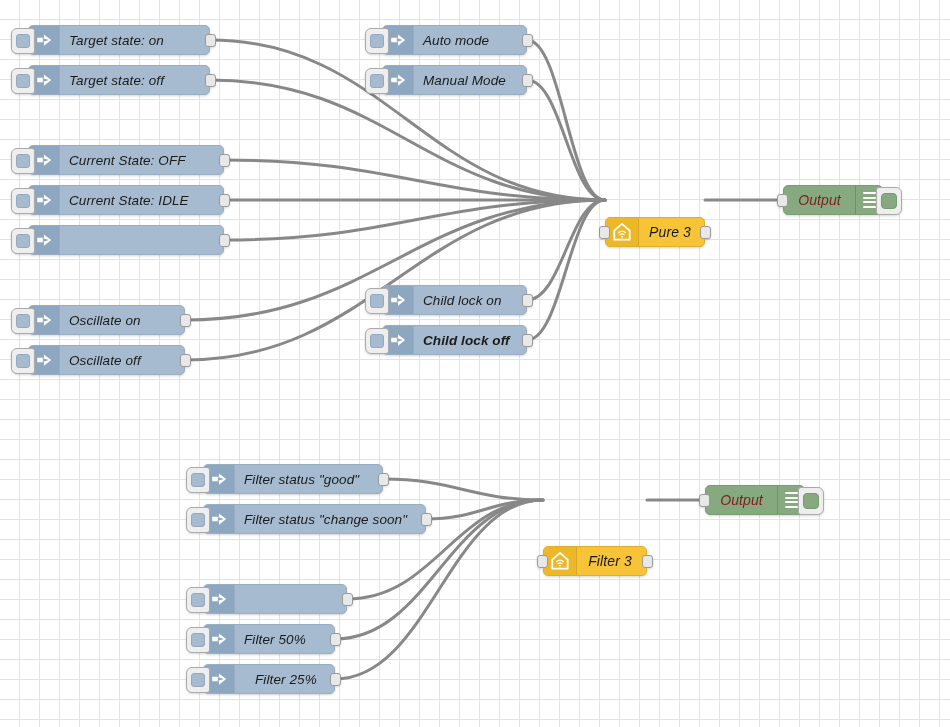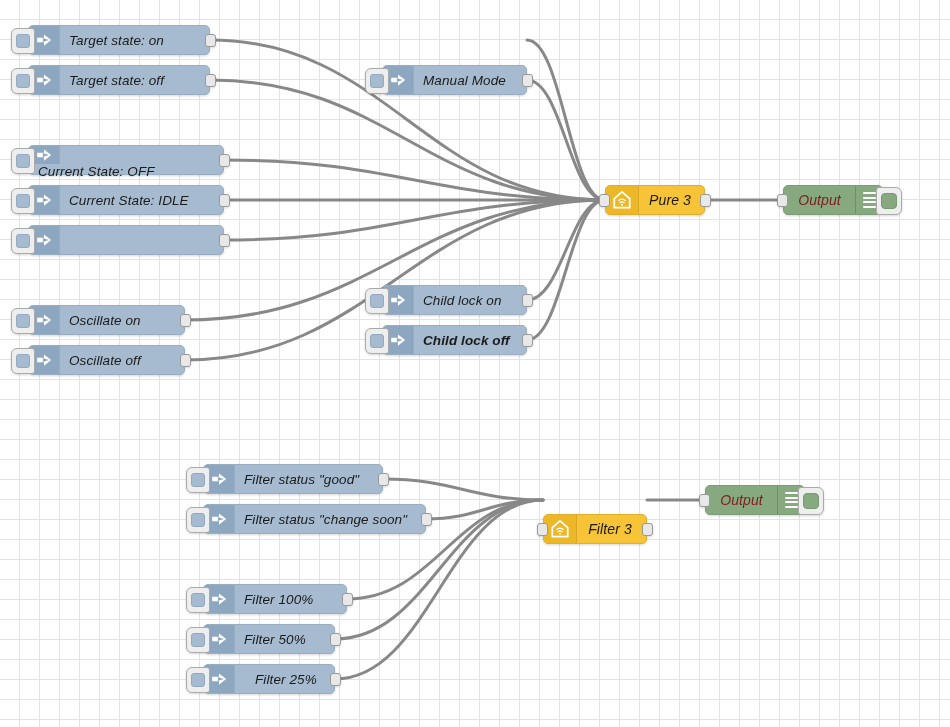--- a/index.html
+++ b/index.html
@@ -103,20 +103,21 @@
     border-radius: 3px;
     background: #a6bbcf;
     border: 1px solid #93a9bf;
     box-sizing: border-box;
   }
 
   
   .node.hanode {
     background: #f7c337;
     border-color: #dfae2d;
+    margin-top: 32px;
   }
   .ha-icon {
     width: 32px;
     background: #edb828;
     border-right: 1px solid #d8a726;
     border-radius: 4px 0 0 4px;
     display: flex;
     align-items: center;
     justify-content: center;
   }
@@ -237,21 +238,21 @@
         </div>
         <div class="inject-icon">
           <svg width="18" height="18" viewBox="0 0 24 24" aria-hidden="true">
             <path fill="#ffffff" d="M3 9 h9 V4.5 L21.5 12 L12 19.5 V15 H3 V12.6 H10.2 V14.6 L18.4 12 L10.2 9.4 V11.4 H3 Z"></path>
             <path fill="#ffffff" d="M3 10.6 h7.6 v2.8 H3 Z"></path>
           </svg>
         </div>
         <div class="node-label">Target state: off</div>
         <div class="port out"></div>
       </div>
-      <div class="node inject" style="left: 28px; top: 145px; width: 196px; flex-direction: column;">
+      <div class="node inject" style="left: 28px; top: 145px; width: 196px;">
         <div class="inject-btn">
           <i></i>
         </div>
         <div class="inject-icon">
           <svg width="18" height="18" viewBox="0 0 24 24" aria-hidden="true">
             <path fill="#ffffff" d="M3 9 h9 V4.5 L21.5 12 L12 19.5 V15 H3 V12.6 H10.2 V14.6 L18.4 12 L10.2 9.4 V11.4 H3 Z"></path>
             <path fill="#ffffff" d="M3 10.6 h7.6 v2.8 H3 Z"></path>
           </svg>
         </div>
         <div class="node-label">Current State: OFF</div>
@@ -301,20 +302,33 @@
         </div>
         <div class="inject-icon">
           <svg width="18" height="18" viewBox="0 0 24 24" aria-hidden="true">
             <path fill="#ffffff" d="M3 9 h9 V4.5 L21.5 12 L12 19.5 V15 H3 V12.6 H10.2 V14.6 L18.4 12 L10.2 9.4 V11.4 H3 Z"></path>
             <path fill="#ffffff" d="M3 10.6 h7.6 v2.8 H3 Z"></path>
           </svg>
         </div>
         <div class="node-label">Oscillate off</div>
         <div class="port out"></div>
       </div>
+      <div class="node inject" style="left: 382px; top: 25px; width: 145px;">
+        <div class="inject-btn">
+          <i></i>
+        </div>
+        <div class="inject-icon">
+          <svg width="18" height="18" viewBox="0 0 24 24" aria-hidden="true">
+            <path fill="#ffffff" d="M3 9 h9 V4.5 L21.5 12 L12 19.5 V15 H3 V12.6 H10.2 V14.6 L18.4 12 L10.2 9.4 V11.4 H3 Z"></path>
+            <path fill="#ffffff" d="M3 10.6 h7.6 v2.8 H3 Z"></path>
+          </svg>
+        </div>
+        <div class="node-label">Auto mode</div>
+        <div class="port out"></div>
+      </div>
       <div class="node inject" style="left: 382px; top: 65px; width: 145px;">
         <div class="inject-btn">
           <i></i>
         </div>
         <div class="inject-icon">
           <svg width="18" height="18" viewBox="0 0 24 24" aria-hidden="true">
             <path fill="#ffffff" d="M3 9 h9 V4.5 L21.5 12 L12 19.5 V15 H3 V12.6 H10.2 V14.6 L18.4 12 L10.2 9.4 V11.4 H3 Z"></path>
             <path fill="#ffffff" d="M3 10.6 h7.6 v2.8 H3 Z"></path>
           </svg>
         </div>
@@ -376,21 +390,20 @@
       <div class="node inject" style="left: 203px; top: 584px; width: 144px;">
         <div class="inject-btn">
           <i></i>
         </div>
         <div class="inject-icon">
           <svg width="18" height="18" viewBox="0 0 24 24" aria-hidden="true">
             <path fill="#ffffff" d="M3 9 h9 V4.5 L21.5 12 L12 19.5 V15 H3 V12.6 H10.2 V14.6 L18.4 12 L10.2 9.4 V11.4 H3 Z"></path>
             <path fill="#ffffff" d="M3 10.6 h7.6 v2.8 H3 Z"></path>
           </svg>
         </div>
-        <div class="node-label">Filter 100%</div>
         <div class="port out"></div>
       </div>
       <div class="node inject" style="left: 203px; top: 624px; width: 132px; text-align: right;">
         <div class="inject-btn">
           <i></i>
         </div>
         <div class="inject-icon">
           <svg width="18" height="18" viewBox="0 0 24 24" aria-hidden="true">
             <path fill="#ffffff" d="M3 9 h9 V4.5 L21.5 12 L12 19.5 V15 H3 V12.6 H10.2 V14.6 L18.4 12 L10.2 9.4 V11.4 H3 Z"></path>
             <path fill="#ffffff" d="M3 10.6 h7.6 v2.8 H3 Z"></path>

